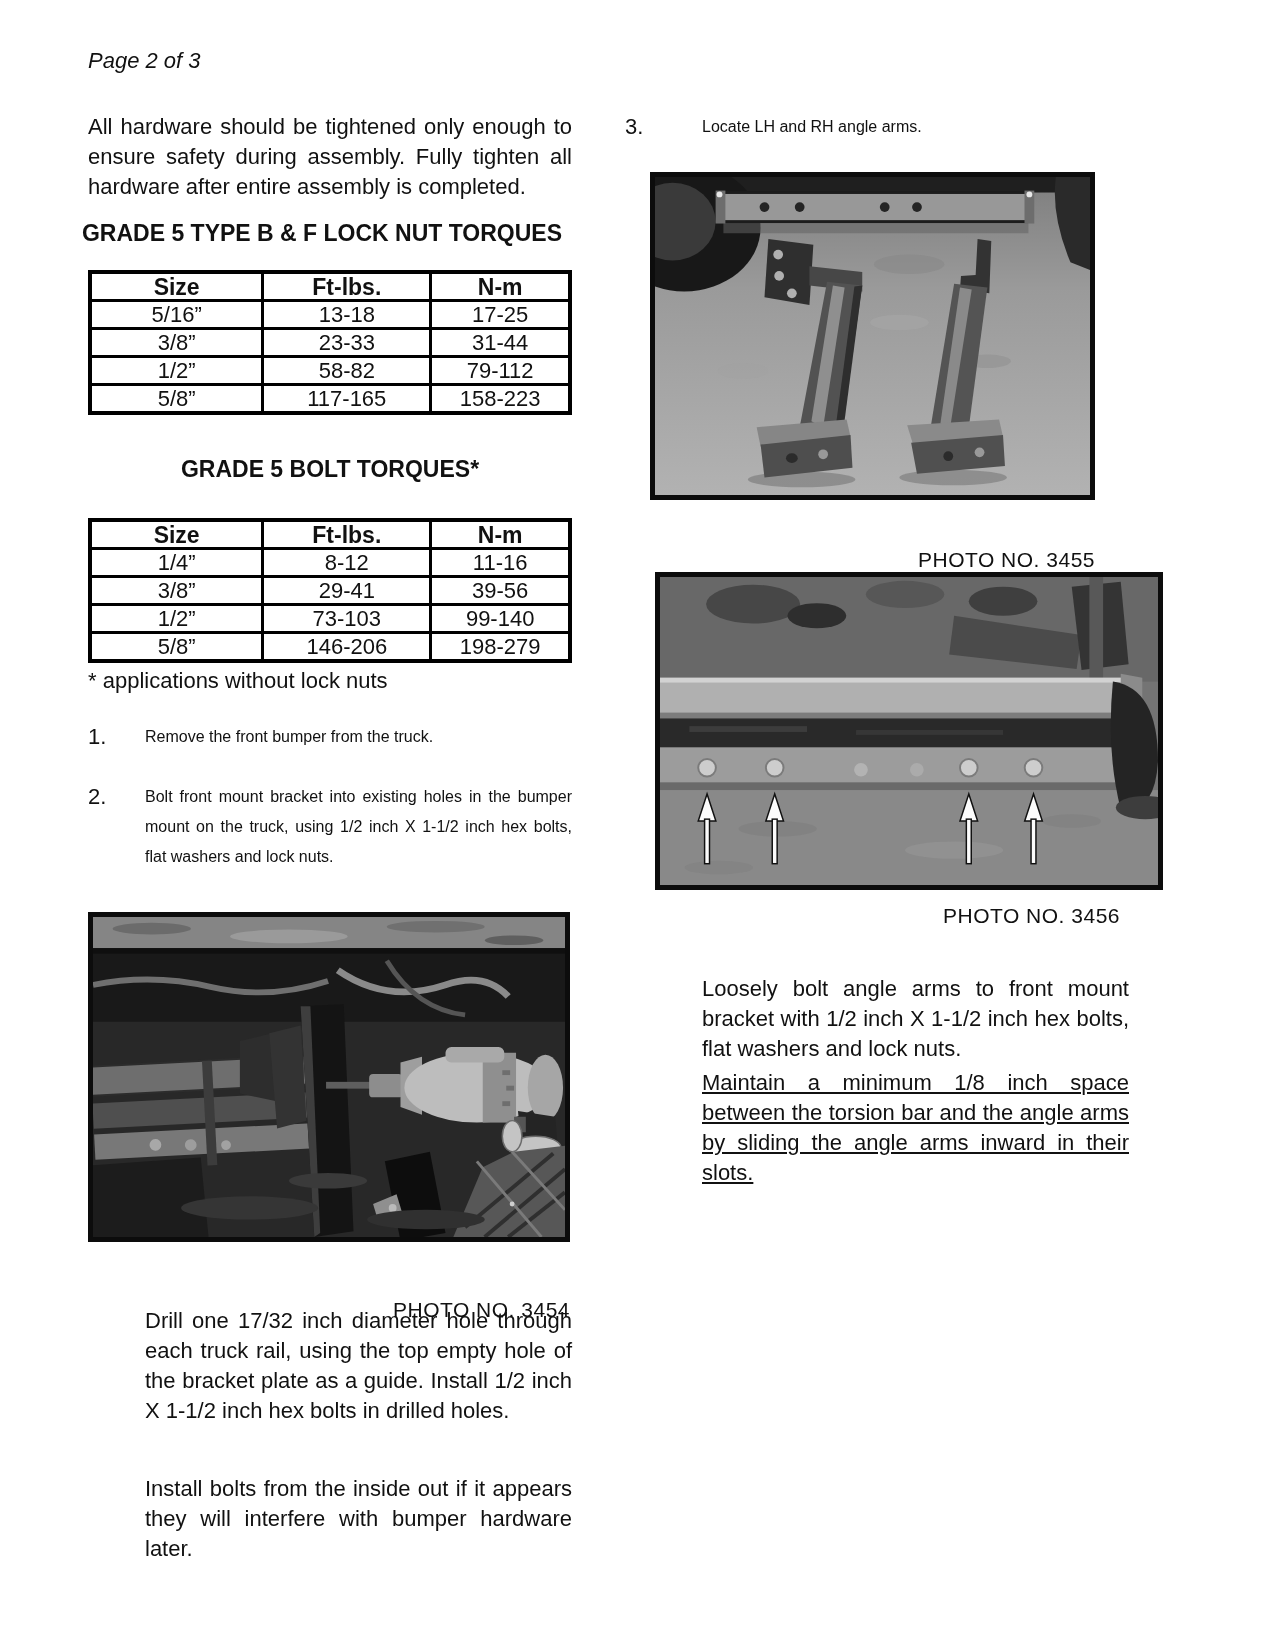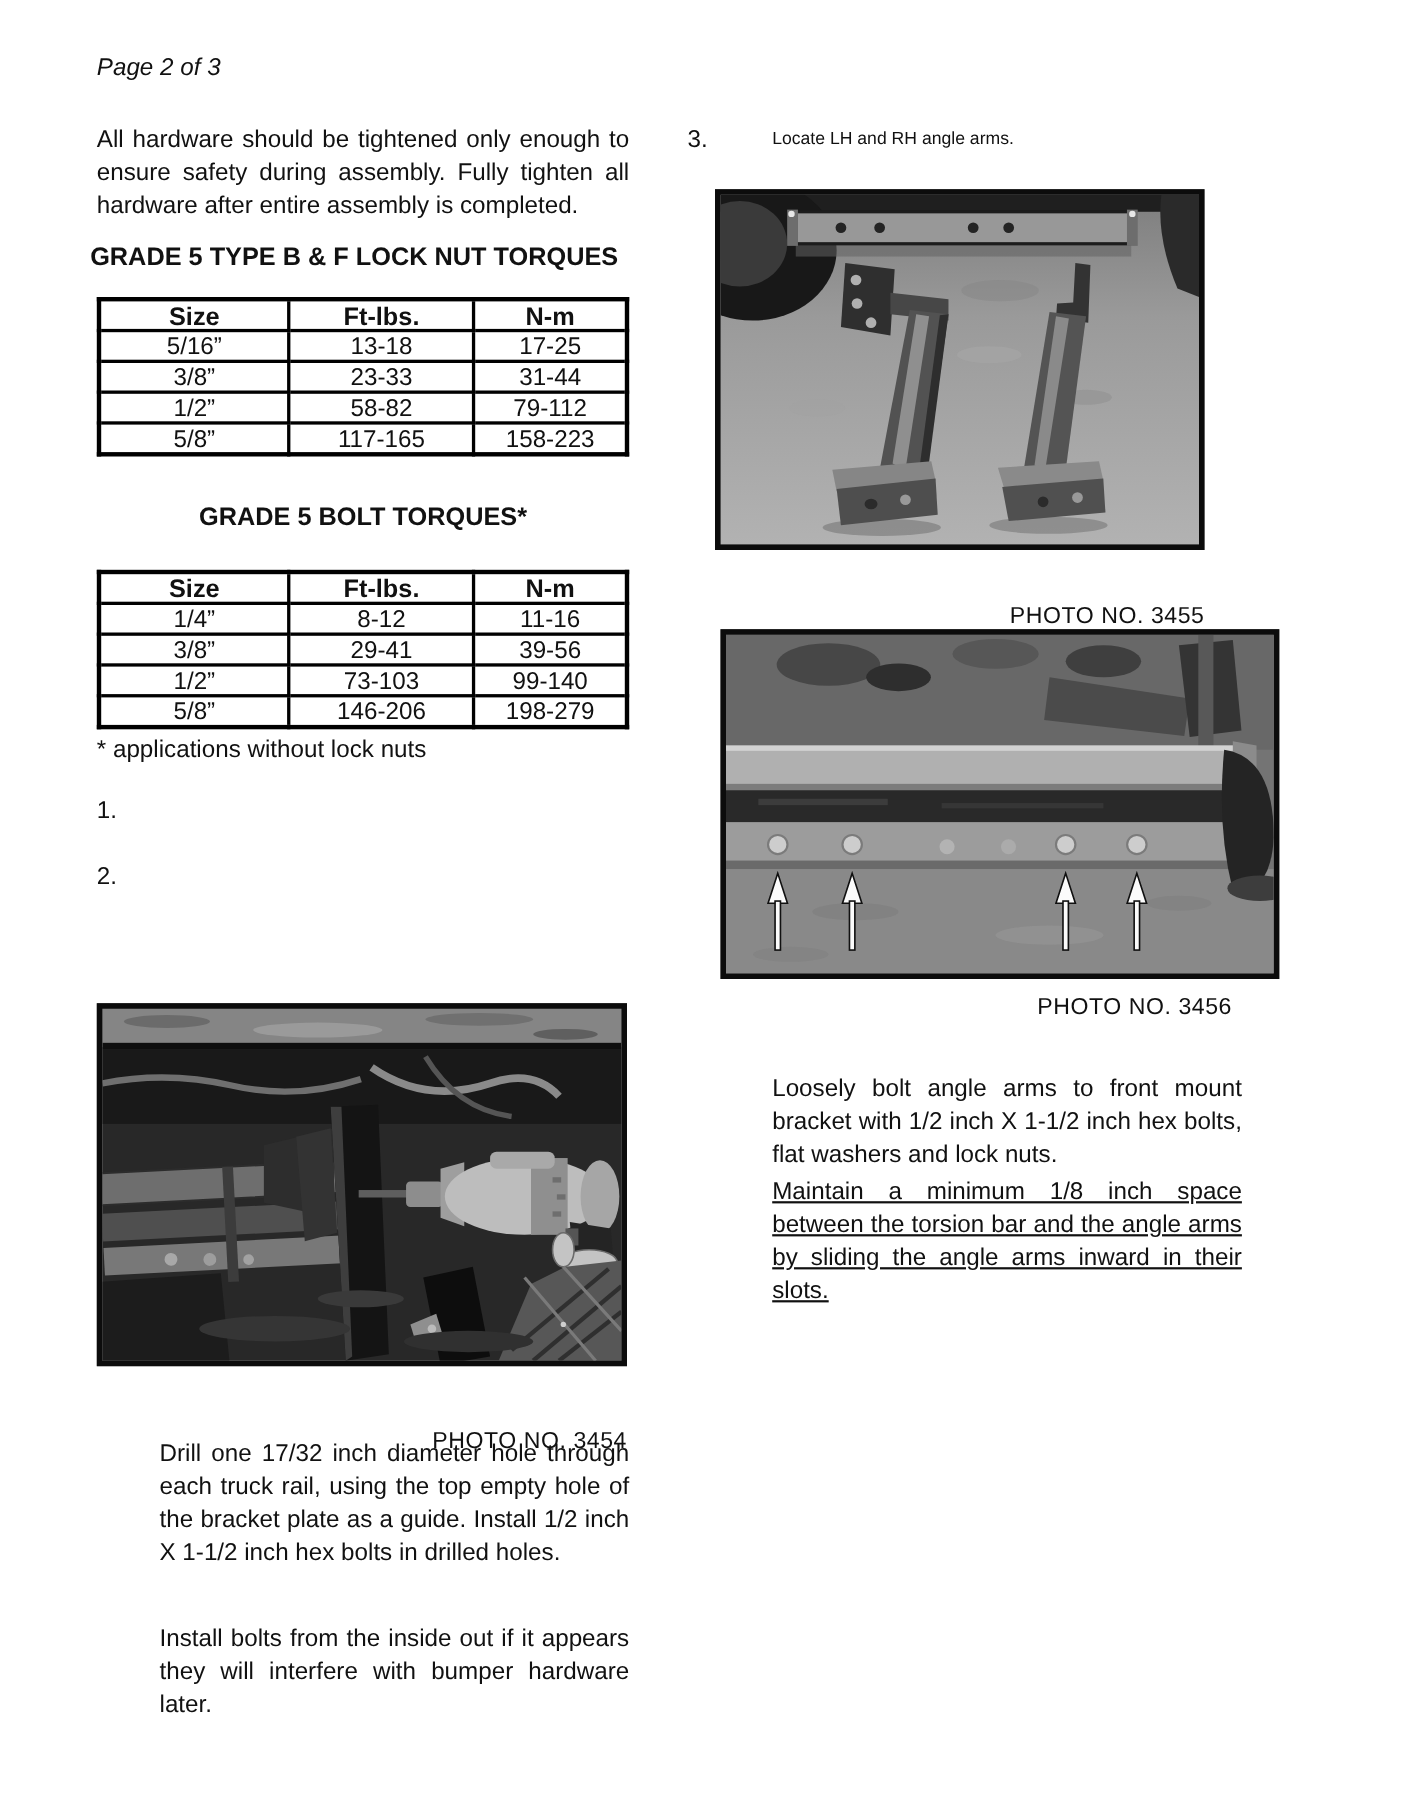--- a/index.html
+++ b/index.html
@@ -119,24 +119,26 @@
         <td>198-279</td>
       </tr>
     </tbody>
   </table>
 </div>
 
 <div class="abs footnote" style="left:88px;top:668px;">* applications without lock nuts</div>
 
 <div class="abs step left" style="left:88px;top:722px;width:484px;">
   <span class="num">1.</span>
+  <span class="txt">Remove the front bumper from the truck.</span>
 </div>
 
 <div class="abs step left" style="left:88px;top:782px;width:484px;">
   <span class="num">2.</span>
+  <span class="txt just">Bolt front mount bracket into existing holes in the bumper mount on the truck, using 1/2 inch X 1-1/2 inch hex bolts, flat washers and lock nuts.</span>
 </div>
 
 <div class="abs photo" style="left:88px;top:912px;width:482px;height:330px;">
   <svg viewBox="0 0 482 330" preserveAspectRatio="none">
     <rect width="482" height="330" fill="#282828"></rect>
 
     <rect x="0" y="0" width="482" height="36" fill="#858585"></rect>
     <ellipse cx="60" cy="12" rx="40" ry="6" fill="#6b6b6b"></ellipse>
     <ellipse cx="200" cy="20" rx="60" ry="7" fill="#9a9a9a"></ellipse>
     <ellipse cx="350" cy="10" rx="50" ry="6" fill="#707070"></ellipse>

